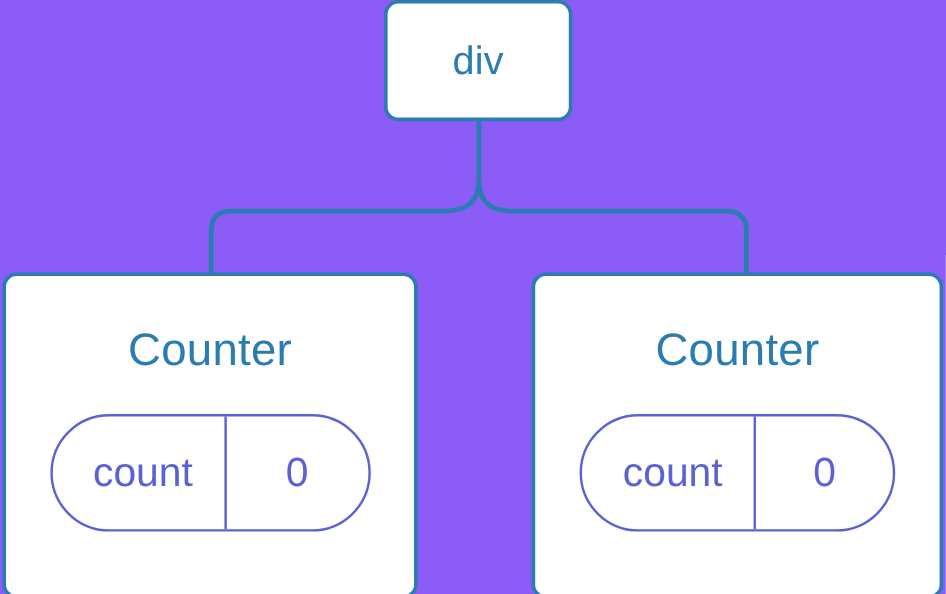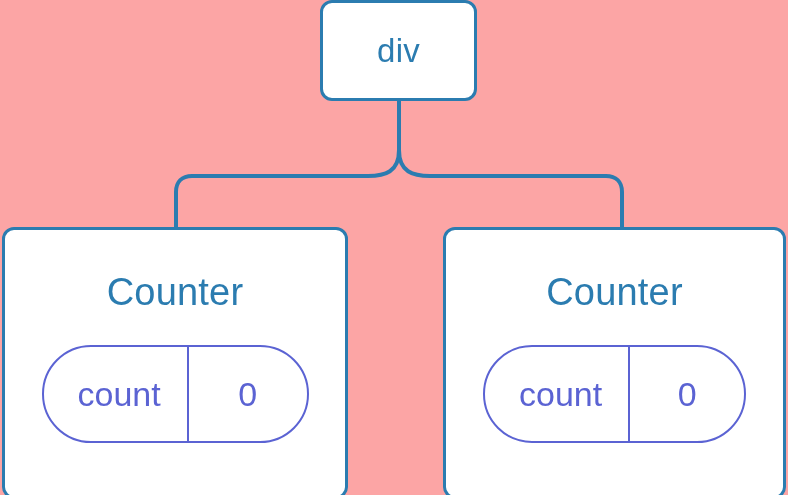--- a/index.html
+++ b/index.html
@@ -9,21 +9,21 @@
   body {
     width: 788px;
     height: 495px;
     overflow: hidden;
     font-family: "Liberation Sans", sans-serif;
   }
   #stage {
     position: relative;
     width: 788px;
     height: 495px;
-    background: #fca5a5;
+    background: #8b5cf6;
     overflow: hidden;
   }
 
   
   #connectors {
     position: absolute;
     left: 0;
     top: 0;
     width: 788px;
     height: 495px;

